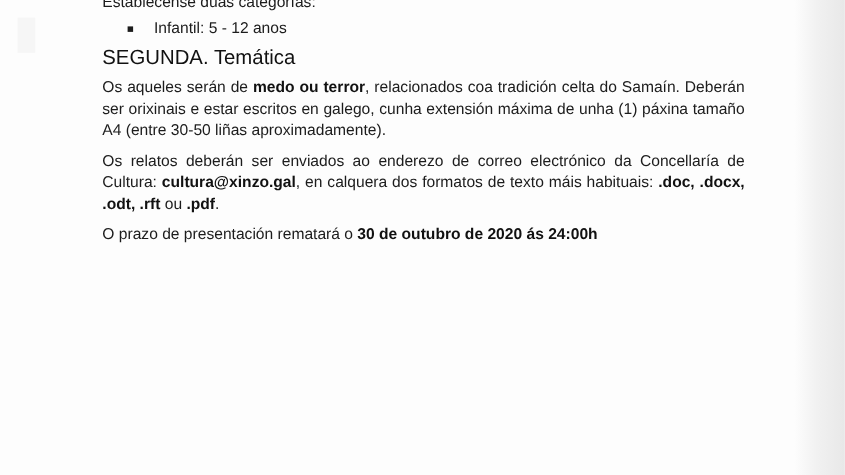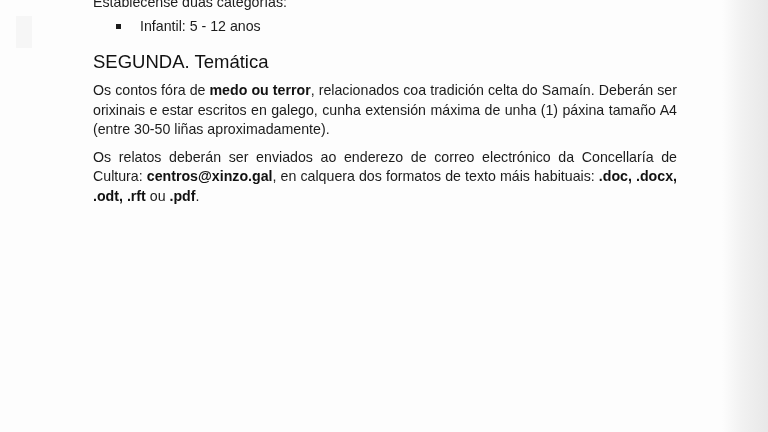--- a/index.html
+++ b/index.html
@@ -61,21 +61,21 @@
       display: inline-block;
       width: 5px;
       height: 5px;
       background: #1c1c1c;
       margin-right: 19px;
     }
     h2.section-title {
       font-weight: normal;
       font-size: 18.5px;
       line-height: 24px;
-      margin: 14px 0 7px 0;
+      margin: 4px 0 7px 0;
       color: #111;
     }
     p.body {
       font-size: 14.2px;
       line-height: 19.5px;
       margin: 0 0 8px 0;
       text-align: justify;
     }
     p.body b {
       font-weight: bold;
@@ -95,22 +95,23 @@
 
   <p class="line-text intro">Establécense dúas categorías:</p>
   <ul class="categories">
     <li>
       <span class="bullet"></span>
       <span>Infantil: 5 - 12 anos</span>
     </li>
   </ul>
 
   <h2 class="section-title">SEGUNDA. Temática</h2>
-  <p class="body"><span>Os contos fóra de </span><b>medo ou terror</b><span>, relacionados coa tradición celta do Samaín. Deberán ser orixinais e estar escritos en galego, cunha extensión máxima de unha (1) páxina tamaño A4 (entre 30-50 liñas aproximadamente).</span></p>
+  <p class="body"><span>Os aqueles serán de </span><b>medo ou terror</b><span>, relacionados coa tradición celta do Samaín. Deberán ser orixinais e estar escritos en galego, cunha extensión máxima de unha (1) páxina tamaño A4 (entre 30-50 liñas aproximadamente).</span></p>
 
 
-  <p class="body"><span>Os relatos deberán ser enviados ao enderezo de correo electrónico da Concellaría de Cultura: </span><b>centros@xinzo.gal</b><span>, en calquera dos formatos de texto máis habituais: </span><b>.doc, .docx, .odt, .rft</b><span> ou </span><b>.pdf</b><span>.</span></p>
+  <p class="body"><span>Os relatos deberán ser enviados ao enderezo de correo electrónico da Concellaría de Cultura: </span><b>cultura@xinzo.gal</b><span>, en calquera dos formatos de texto máis habituais: </span><b>.doc, .docx, .odt, .rft</b><span> ou </span><b>.pdf</b><span>.</span></p>
 
 
 
+  <p class="body"><span>O prazo de presentación rematará o </span><b>30 de outubro de 2020 ás 24:00h</b></p>
 
 
 </div>
 
 </body></html>

